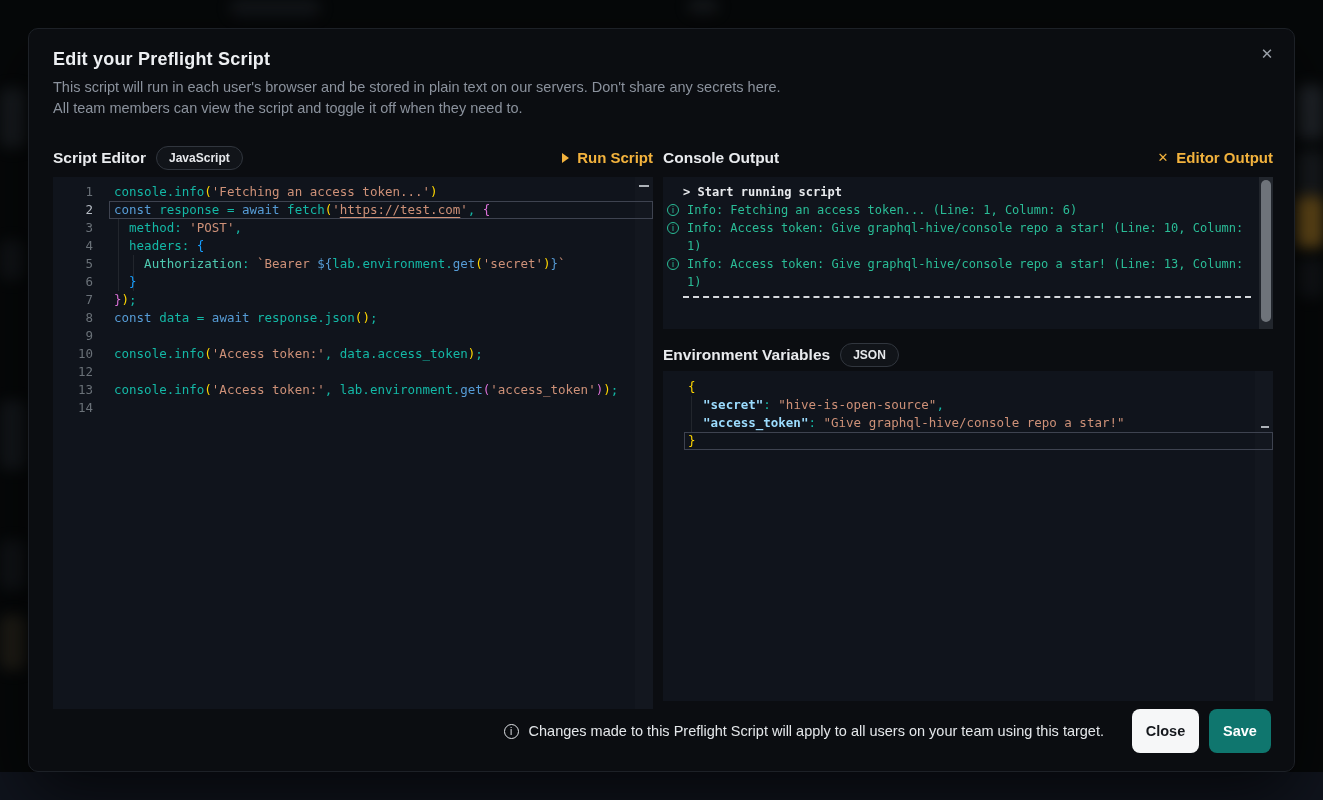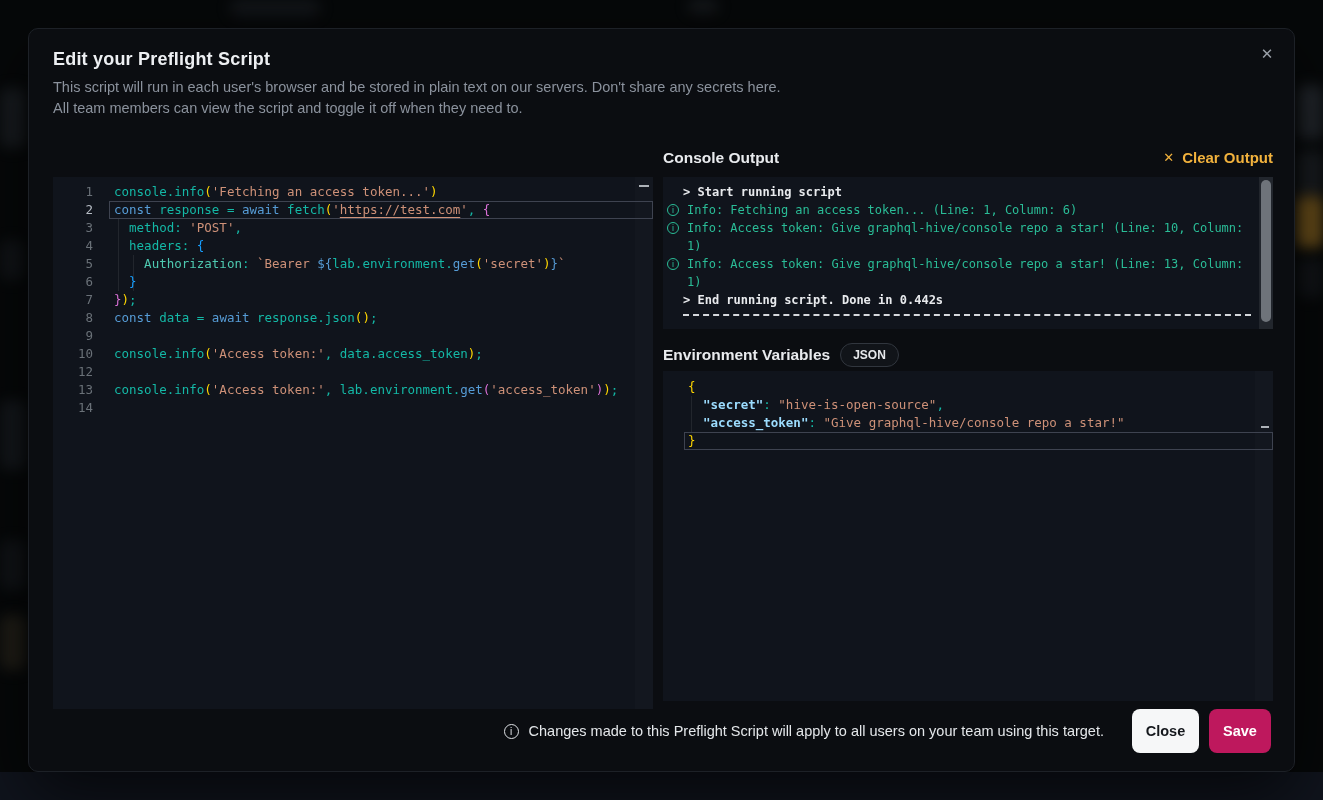--- a/index.html
+++ b/index.html
@@ -78,21 +78,21 @@
 
   
   .footer{ position:absolute; left:0; right:23px; top:684px; height:36px; display:flex;
           align-items:center; justify-content:flex-end; gap:10px; }
   .note-icon{ width:15px; height:15px; border:1.3px solid #dfe2e6; border-radius:50%;
           color:#dfe2e6; font-size:10px; line-height:13px; text-align:center; flex:none; }
   .note-text{ color:#e4e7ea; font-size:14.5px; margin-right:18px; }
   .btn{ height:44px; border:none; border-radius:8px; font-size:14.5px; font-weight:700;
           cursor:pointer; font-family:"Liberation Sans",sans-serif; }
   .btn-close{ width:67px; background:#f6f7f8; color:#15181d; }
-  .btn-save{ width:62px; background:#be185d; color:#ffffff; }
+  .btn-save{ width:62px; background:#0f766e; color:#ffffff; }
 </style>
 </head>
 <body>
 
 <div class="stage">
 
   <div class="blob" style="left:0;top:88px;width:26px;height:60px;background:#2a2f36;opacity:.5;"></div>
   <div class="blob" style="left:0;top:240px;width:24px;height:40px;background:#23272e;opacity:.4;"></div>
   <div class="blob" style="left:0;top:400px;width:26px;height:70px;background:#262b33;opacity:.45;"></div>
   <div class="blob" style="left:0;top:540px;width:26px;height:50px;background:#22262d;opacity:.4;"></div>
@@ -106,20 +106,28 @@
   <div class="bottom-strip"></div>
 
   <div class="modal">
 
     <button class="modal-close">✕</button>
 
     <h1 class="modal-title">Edit your Preflight Script</h1>
     <p class="modal-desc desc1">This script will run in each user's browser and be stored in plain text on our servers. Don't share any secrets here.</p>
     <p class="modal-desc desc2">All team members can view the script and toggle it off when they need to.</p>
 
+    <div class="panel-head head-script">
+      <span class="panel-title">Script Editor</span>
+      <span class="badge">JavaScript</span>
+      <button class="accent-btn">
+        <span class="play-icon"></span>
+        <span>Run Script</span>
+      </button>
+    </div>
 
     <div class="codebox box-script" id="script-box">
       <div class="scrollzone"></div>
       <div class="guide" style="left:65px;top:42px;height:72px;"></div>
       <div class="guide" style="left:80px;top:78px;height:36px;"></div>
       <div class="ruler-dash" style="left:586px;top:8px;width:10px;"></div>
     <div class="code-row"><span class="ln">1</span><span class="code"><span class="tk-pl">console.info</span><span class="tk-b1">(</span><span class="tk-str">'Fetching an access token...'</span><span class="tk-b1">)</span></span></div>
         <div class="code-row active"><span class="ln">2</span><span class="code"><span class="tk-kw">const</span><span class="tk-pl"> response = </span><span class="tk-kw">await</span><span class="tk-pl"> fetch</span><span class="tk-b1">(</span><span class="tk-str">'</span><span class="tk-link">https://test.com</span><span class="tk-str">'</span><span class="tk-pl">, </span><span class="tk-b2">{</span></span></div>
         <div class="code-row"><span class="ln">3</span><span class="code"><span class="tk-pl">  method: </span><span class="tk-str">'POST'</span><span class="tk-pl">,</span></span></div>
         <div class="code-row"><span class="ln">4</span><span class="code"><span class="tk-pl">  headers: </span><span class="tk-b3">{</span></span></div>
@@ -131,21 +139,21 @@
         <div class="code-row"><span class="ln">10</span><span class="code"><span class="tk-pl">console.info</span><span class="tk-b1">(</span><span class="tk-str">'Access token:'</span><span class="tk-pl">, data.access_token</span><span class="tk-b1">)</span><span class="tk-pl">;</span></span></div>
         <div class="code-row"><span class="ln">12</span><span class="code"></span></div>
         <div class="code-row"><span class="ln">13</span><span class="code"><span class="tk-pl">console.info</span><span class="tk-b1">(</span><span class="tk-str">'Access token:'</span><span class="tk-pl">, lab.environment.</span><span class="tk-kw">get</span><span class="tk-b2">(</span><span class="tk-str">'access_token'</span><span class="tk-b2">)</span><span class="tk-b1">)</span><span class="tk-pl">;</span></span></div>
         <div class="code-row"><span class="ln">14</span><span class="code"></span></div>
       </div>
 
     <div class="panel-head head-console">
       <span class="panel-title">Console Output</span>
       <button class="accent-btn">
         <span class="clear-x">✕</span>
-        <span>Clear Output</span>
+        <span>Editor Output</span>
       </button>
     </div>
 
     <div class="codebox box-console" id="console-box">
       <div class="cscroll-track">
         <div class="cscroll-thumb"></div>
       </div>
     <div class="crow log">
           <span class="ctext">&gt; Start running script</span>
         </div>
@@ -153,23 +161,20 @@
           <span class="info-icon">i</span>
           <span class="ctext">Info: Fetching an access token... (Line: 1, Column: 6)</span>
         </div>
         <div class="crow info">
           <span class="info-icon">i</span>
           <span class="ctext">Info: Access token: Give graphql-hive/console repo a star! (Line: 10, Column: 1)</span>
         </div>
         <div class="crow info">
           <span class="info-icon">i</span>
           <span class="ctext">Info: Access token: Give graphql-hive/console repo a star! (Line: 13, Column: 1)</span>
-        </div>
-        <div class="crow log">
-          <span class="ctext">&gt; End running script. Done in 0.442s</span>
         </div>
         <div class="csep"></div>
       </div>
 
     <div class="panel-head head-env">
       <span class="panel-title">Environment Variables</span>
       <span class="badge">JSON</span>
     </div>
 
     <div class="codebox box-env" id="env-box">

